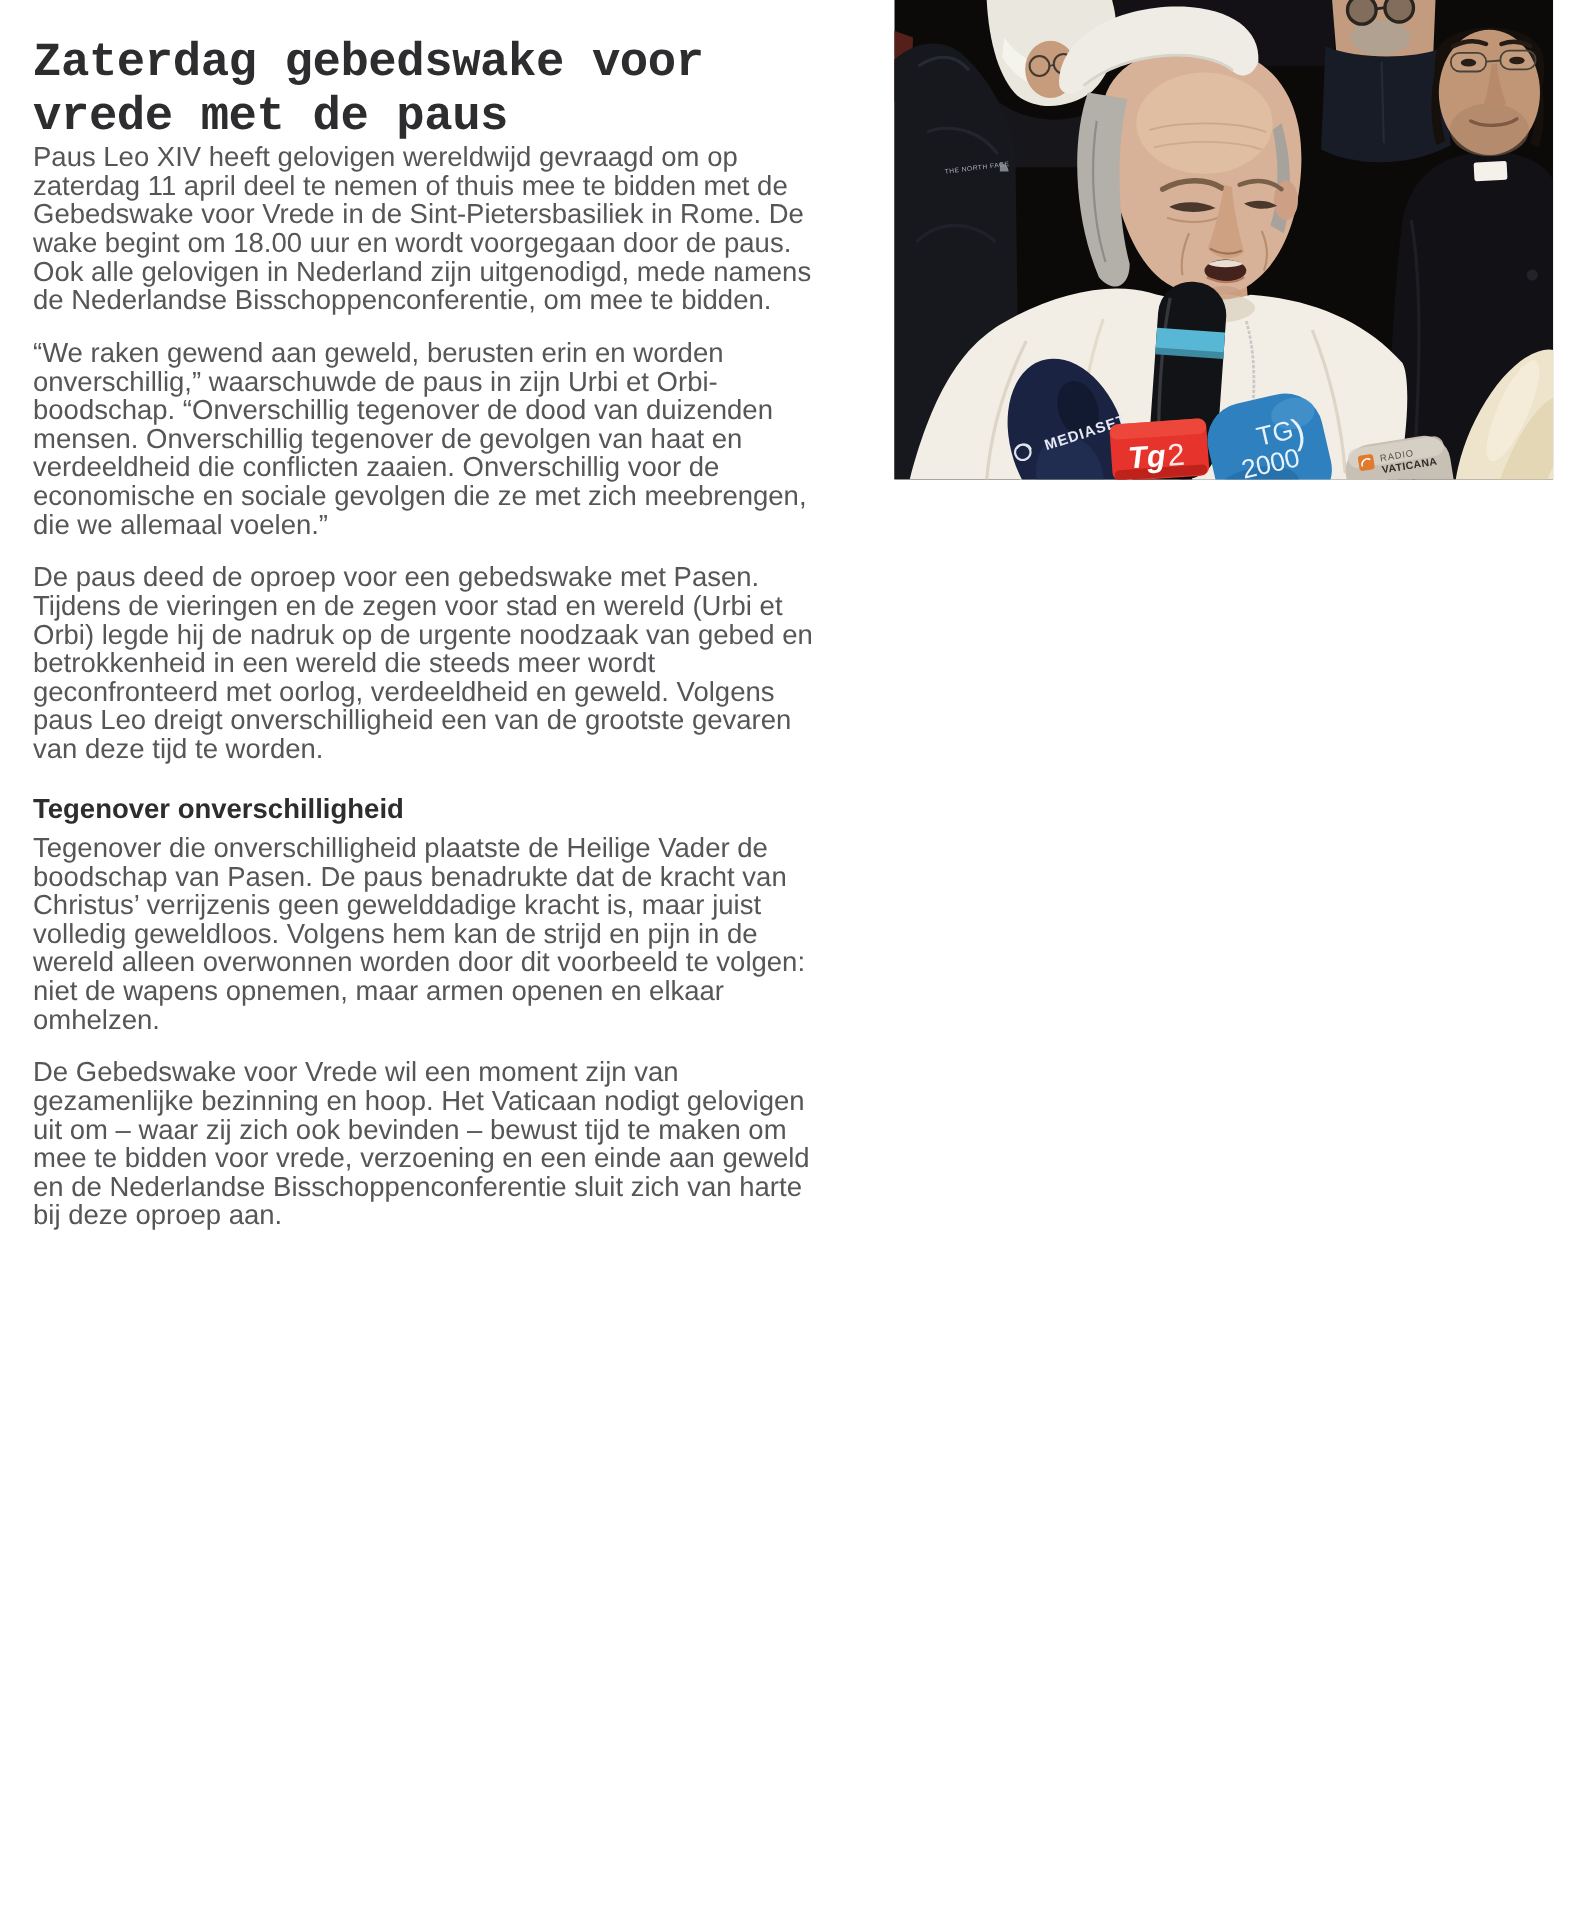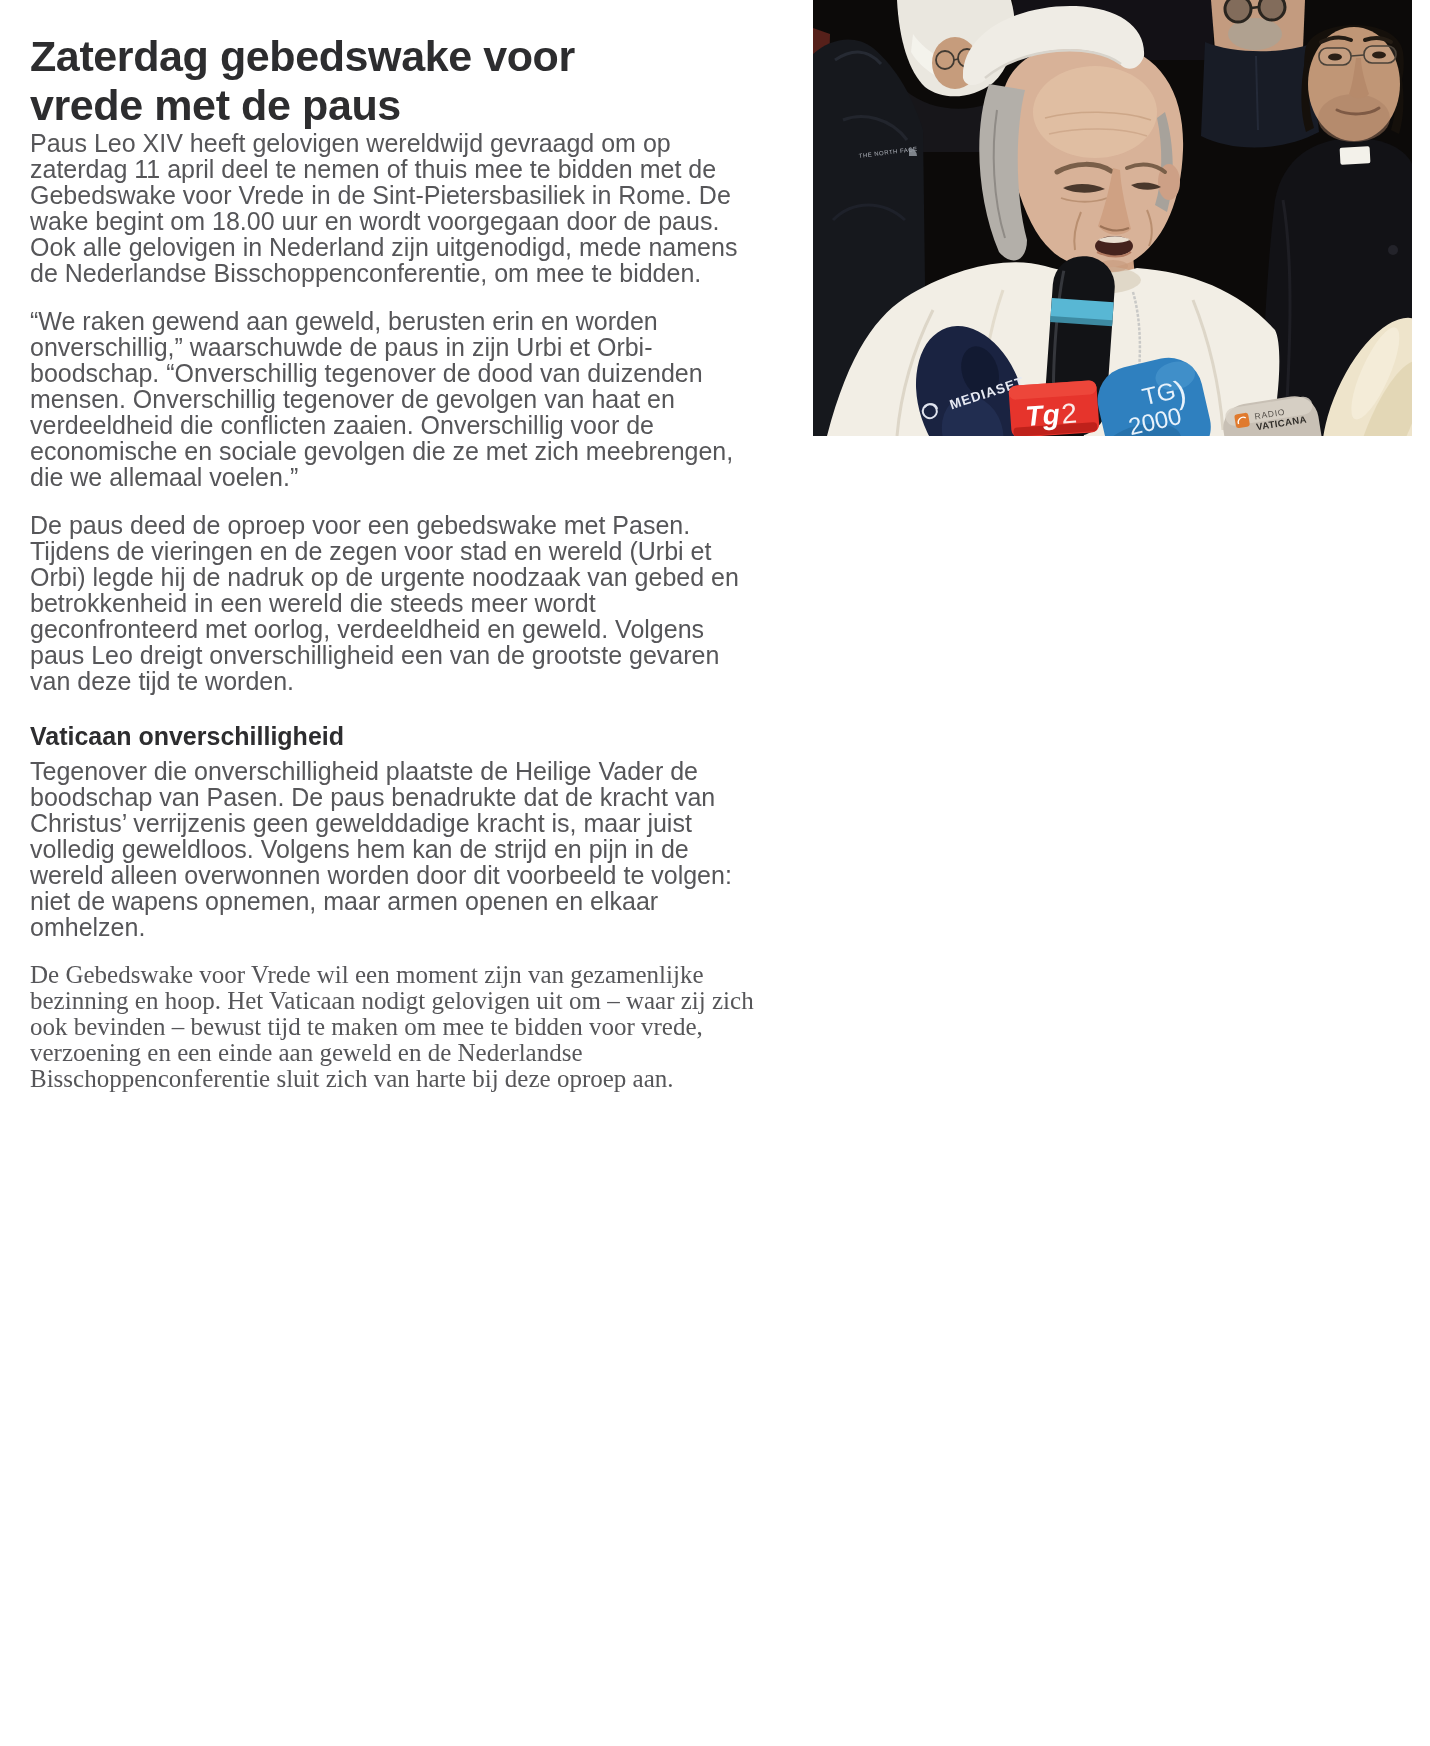--- a/index.html
+++ b/index.html
@@ -21,36 +21,36 @@
     width: 726px;
   }
   .headline {
     margin: 32px 0 0 0;
     max-width: 665px;
     font-size: 43px;
     line-height: 49px;
     font-weight: 700;
     letter-spacing: -0.4px;
     color: #2d2d2f;
+    font-family: Liberation Mono, monospace;
   }
   .posted-date {
     margin-top: 21px;
     font-size: 25px;
     line-height: 41px;
     color: #a6a4a2;
   }
   .article p {
     margin: 0 0 22px 0;
     font-size: 25px;
     line-height: 26px;
     color: #565659;
   }
   .article p.last {
     margin-bottom: 0;
-    font-family: Liberation Serif, serif;
   }
   .subheading {
     margin: 0;
     font-size: 25px;
     line-height: 41.5px;
     font-weight: 700;
     color: #2d2d2f;
   }
   .photo {
     position: absolute;
@@ -67,21 +67,21 @@
   }
 </style>
 </head>
 <body>
 
 <div class="article">
   <h1 class="headline">Zaterdag gebedswake voor vrede met de paus</h1>
   <p>Paus Leo XIV heeft gelovigen wereldwijd gevraagd om op zaterdag 11 april deel te nemen of thuis mee te bidden met de Gebedswake voor Vrede in de Sint-Pietersbasiliek in Rome. De wake begint om 18.00 uur en wordt voorgegaan door de paus. Ook alle gelovigen in Nederland zijn uitgenodigd, mede namens de Nederlandse Bisschoppenconferentie, om mee te bidden.</p>
   <p>“We raken gewend aan geweld, berusten erin en worden onverschillig,” waarschuwde de paus in zijn Urbi et Orbi-boodschap. “Onverschillig tegenover de dood van duizenden mensen. Onverschillig tegenover de gevolgen van haat en verdeeldheid die conflicten zaaien. Onverschillig voor de economische en sociale gevolgen die ze met zich meebrengen, die we allemaal voelen.”</p>
   <p>De paus deed de oproep voor een gebedswake met Pasen. Tijdens de vieringen en de zegen voor stad en wereld (Urbi et Orbi) legde hij de nadruk op de urgente noodzaak van gebed en betrokkenheid in een wereld die steeds meer wordt geconfronteerd met oorlog, verdeeldheid en geweld. Volgens paus Leo dreigt onverschilligheid een van de grootste gevaren van deze tijd te worden.</p>
-  <h2 class="subheading">Vaticaan onverschilligheid</h2>
+  <h2 class="subheading">Tegenover onverschilligheid</h2>
   <p>Tegenover die onverschilligheid plaatste de Heilige Vader de boodschap van Pasen. De paus benadrukte dat de kracht van Christus’ verrijzenis geen gewelddadige kracht is, maar juist volledig geweldloos. Volgens hem kan de strijd en pijn in de wereld alleen overwonnen worden door dit voorbeeld te volgen: niet de wapens opnemen, maar armen openen en elkaar omhelzen.</p>
   <p class="last">De Gebedswake voor Vrede wil een moment zijn van gezamenlijke bezinning en hoop. Het Vaticaan nodigt gelovigen uit om – waar zij zich ook bevinden – bewust tijd te maken om mee te bidden voor vrede, verzoening en een einde aan geweld en de Nederlandse Bisschoppenconferentie sluit zich van harte bij deze oproep aan.</p>
 </div>
 
 <figure class="photo">
   <svg viewBox="0 0 599 436" xmlns="http://www.w3.org/2000/svg">
 
     <rect x="0" y="0" width="599" height="436" fill="#0c0a09"></rect>
     <rect x="200" y="0" width="200" height="60" fill="#131116"></rect>
     <path d="M0,28 L17,34 L15,98 L0,92 Z" fill="#56201a"></path>

